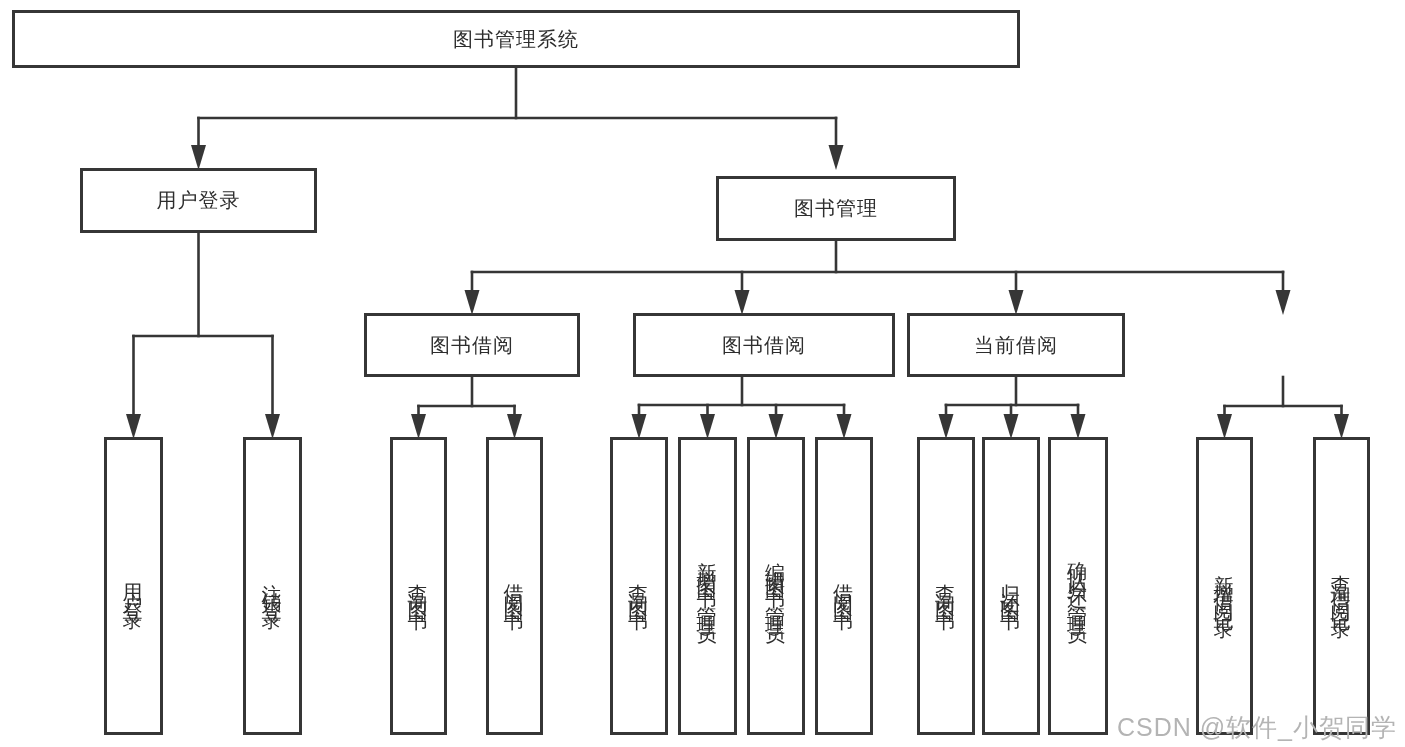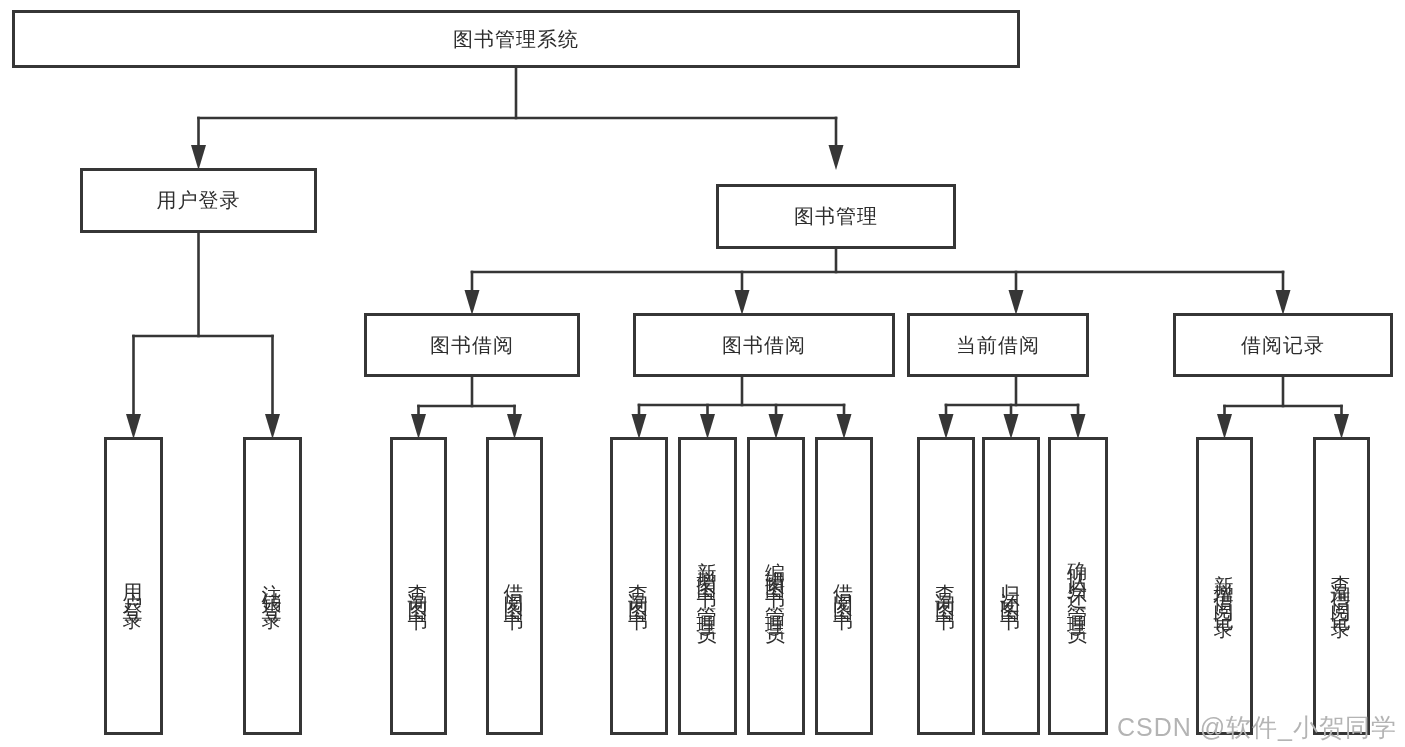--- a/index.html
+++ b/index.html
@@ -106,34 +106,31 @@
       <line x1="1341.5" y1="406" x2="1341.5" y2="419" stroke="#363636" stroke-width="2.6" stroke-linecap="square"></line>
       <polygon points="1334,414 1349,414 1341.5,439" fill="#363636"></polygon>
     </svg>
   <div class="nodes">
       <div class="node" style="left: 12px; top: 10px; width: 1008px; height: 58px;">
         <span class="node-label">图书管理系统</span>
       </div>
       <div class="node" style="left: 80px; top: 168px; width: 237px; height: 65px;">
         <span class="node-label">用户登录</span>
       </div>
-      <div class="node" style="left: 716px; top: 184px; width: 240px; height: 65px;">
+      <div class="node" style="left: 716px; top: 176px; width: 240px; height: 65px;">
         <span class="node-label">图书管理</span>
       </div>
       <div class="node" style="left: 364px; top: 313px; width: 216px; height: 64px;">
         <span class="node-label">图书借阅</span>
       </div>
       <div class="node" style="left: 633px; top: 313px; width: 262px; height: 64px;">
         <span class="node-label">图书借阅</span>
       </div>
-      <div class="node" style="left: 907px; top: 313px; width: 182px; height: 64px;">
+      <div class="node" style="left: 907px; top: 313px; width: 218px; height: 64px;">
         <span class="node-label">当前借阅</span>
-      </div>
-      <div class="node" style="left: 1173px; top: 313px; width: 220px; height: 64px;">
-        <span class="node-label">借阅记录</span>
       </div>
       <div class="node vertical" style="left: 104px; top: 437px; width: 59px; height: 298px;">
         <span class="node-label">用户登录</span>
       </div>
       <div class="node vertical" style="left: 243px; top: 437px; width: 59px; height: 298px;">
         <span class="node-label">注销登录</span>
       </div>
       <div class="node vertical" style="left: 390px; top: 437px; width: 57px; height: 298px;">
         <span class="node-label">查询图书</span>
       </div>

